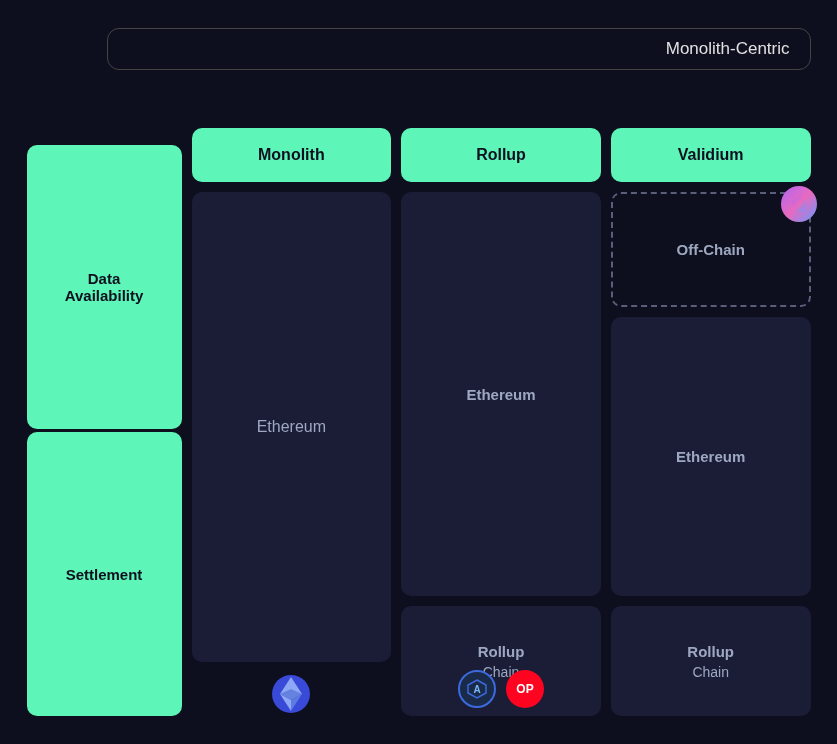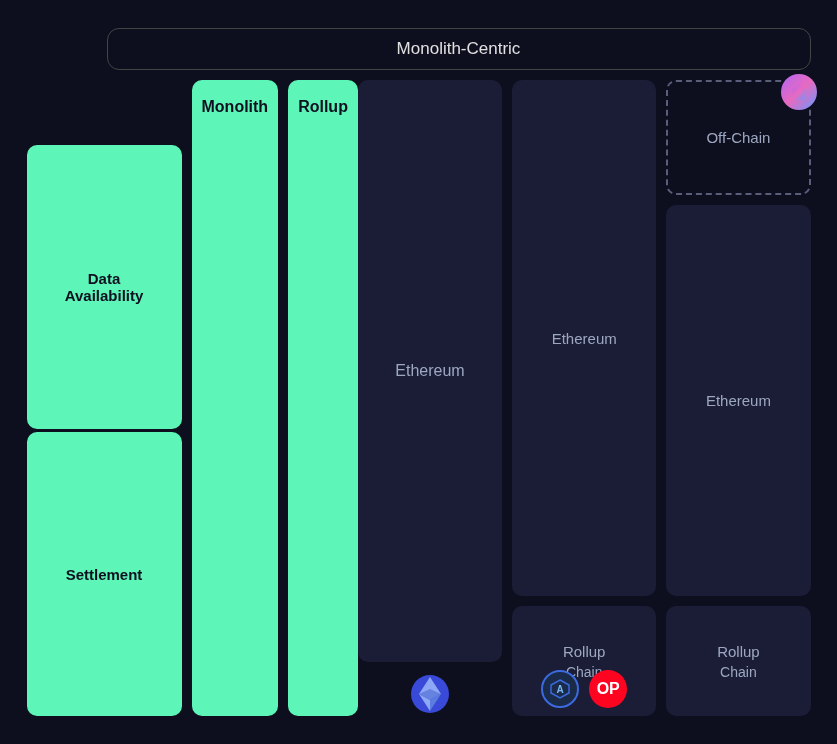--- a/index.html
+++ b/index.html
@@ -23,21 +23,21 @@
       flex-direction: column;
       gap: 10px;
     }
 
     
     .top-header {
       margin-left: 80px;
       border: 1.5px solid #444;
       border-radius: 12px;
       padding: 10px 20px;
-      text-align: center;
+      text-align: right;
       color: #e0e0e0;
       font-size: 17px;
       font-weight: 500;
       background: transparent;
     }
 
     
     .main-grid {
       display: flex;
       flex-direction: row;
@@ -64,21 +64,24 @@
       align-items: center;
       justify-content: center;
       text-align: center;
       flex: 1;
       padding: 10px;
     }
 
     
     .columns-area {
       display: flex;
-      flex: 1;
+      flex-direction: column;
+      flex: 1;
+      gap: 10px;
+      margin-top: 48px;
     }
 
     
     .col-headers {
       display: flex;
       flex-direction: row;
       gap: 10px;
     }
 
     .col-header {
@@ -217,21 +220,21 @@
       flex-direction: column;
       align-items: center;
       justify-content: center;
       gap: 4px;
       position: relative;
     }
 
     .cell-label {
       color: #9da8c0;
       font-size: 15px;
-      font-weight: 400;
+      font-weight: 700;
       text-align: center;
     }
 
     .cell-sublabel {
       color: #9da8c0;
       font-size: 14px;
       font-weight: 400;
     }
 
     .eth-circle {
@@ -260,21 +263,21 @@
     .op-circle {
       width: 38px;
       height: 38px;
       border-radius: 50%;
       background: #ff0420;
       display: flex;
       align-items: center;
       justify-content: center;
       color: white;
       font-weight: 800;
-      font-size: 16px;
+      font-size: 12px;
     }
 
     
     .logo-row {
       display: flex;
       flex-direction: row;
       gap: 10px;
       align-items: center;
       justify-content: center;
     }
@@ -301,20 +304,23 @@
     </div>
 
     <div class="columns-area">
 
       <div class="col-headers">
         <div class="col-header">
           <span>Monolith</span>
         </div>
         <div class="col-header">
           <span>Rollup</span>
+        </div>
+        <div class="col-header">
+          <span>Validium</span>
         </div>
       </div>
 
       <div class="col-cells">
 
         <div class="column">
           <div class="monolith-col">
             <span class="cell-label">Ethereum</span>
           </div>
           <div class="col-logo">

